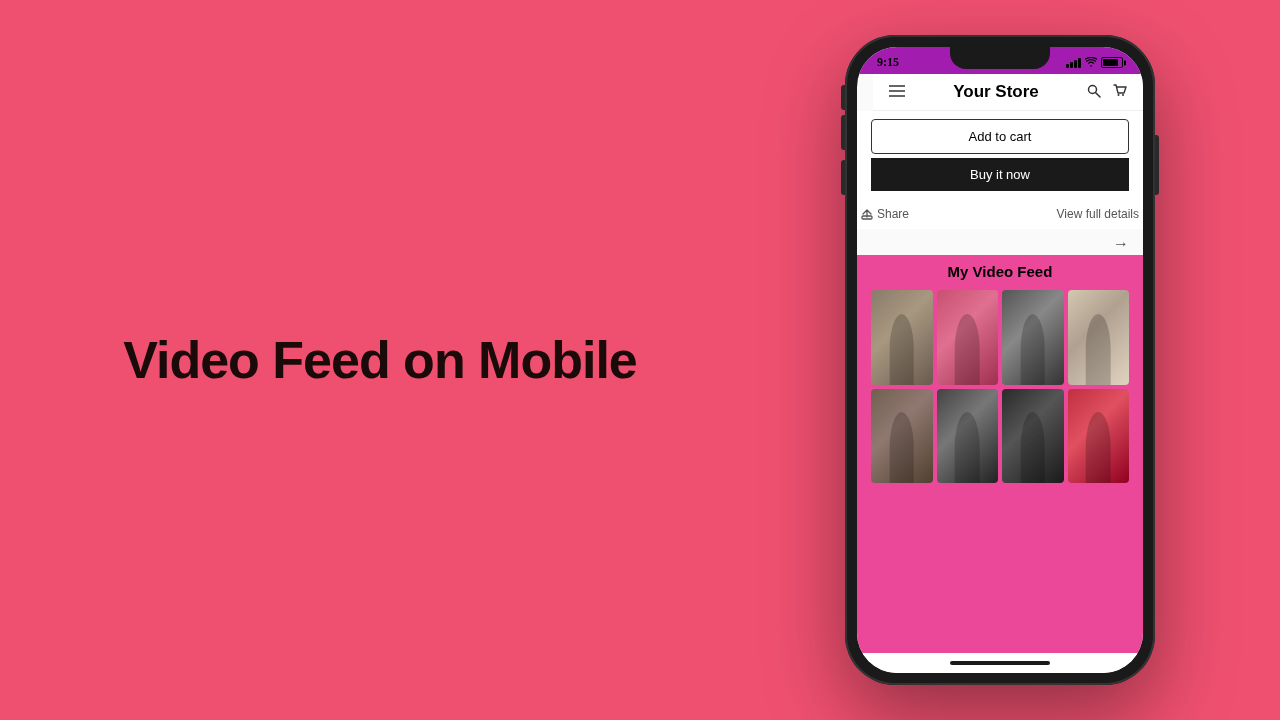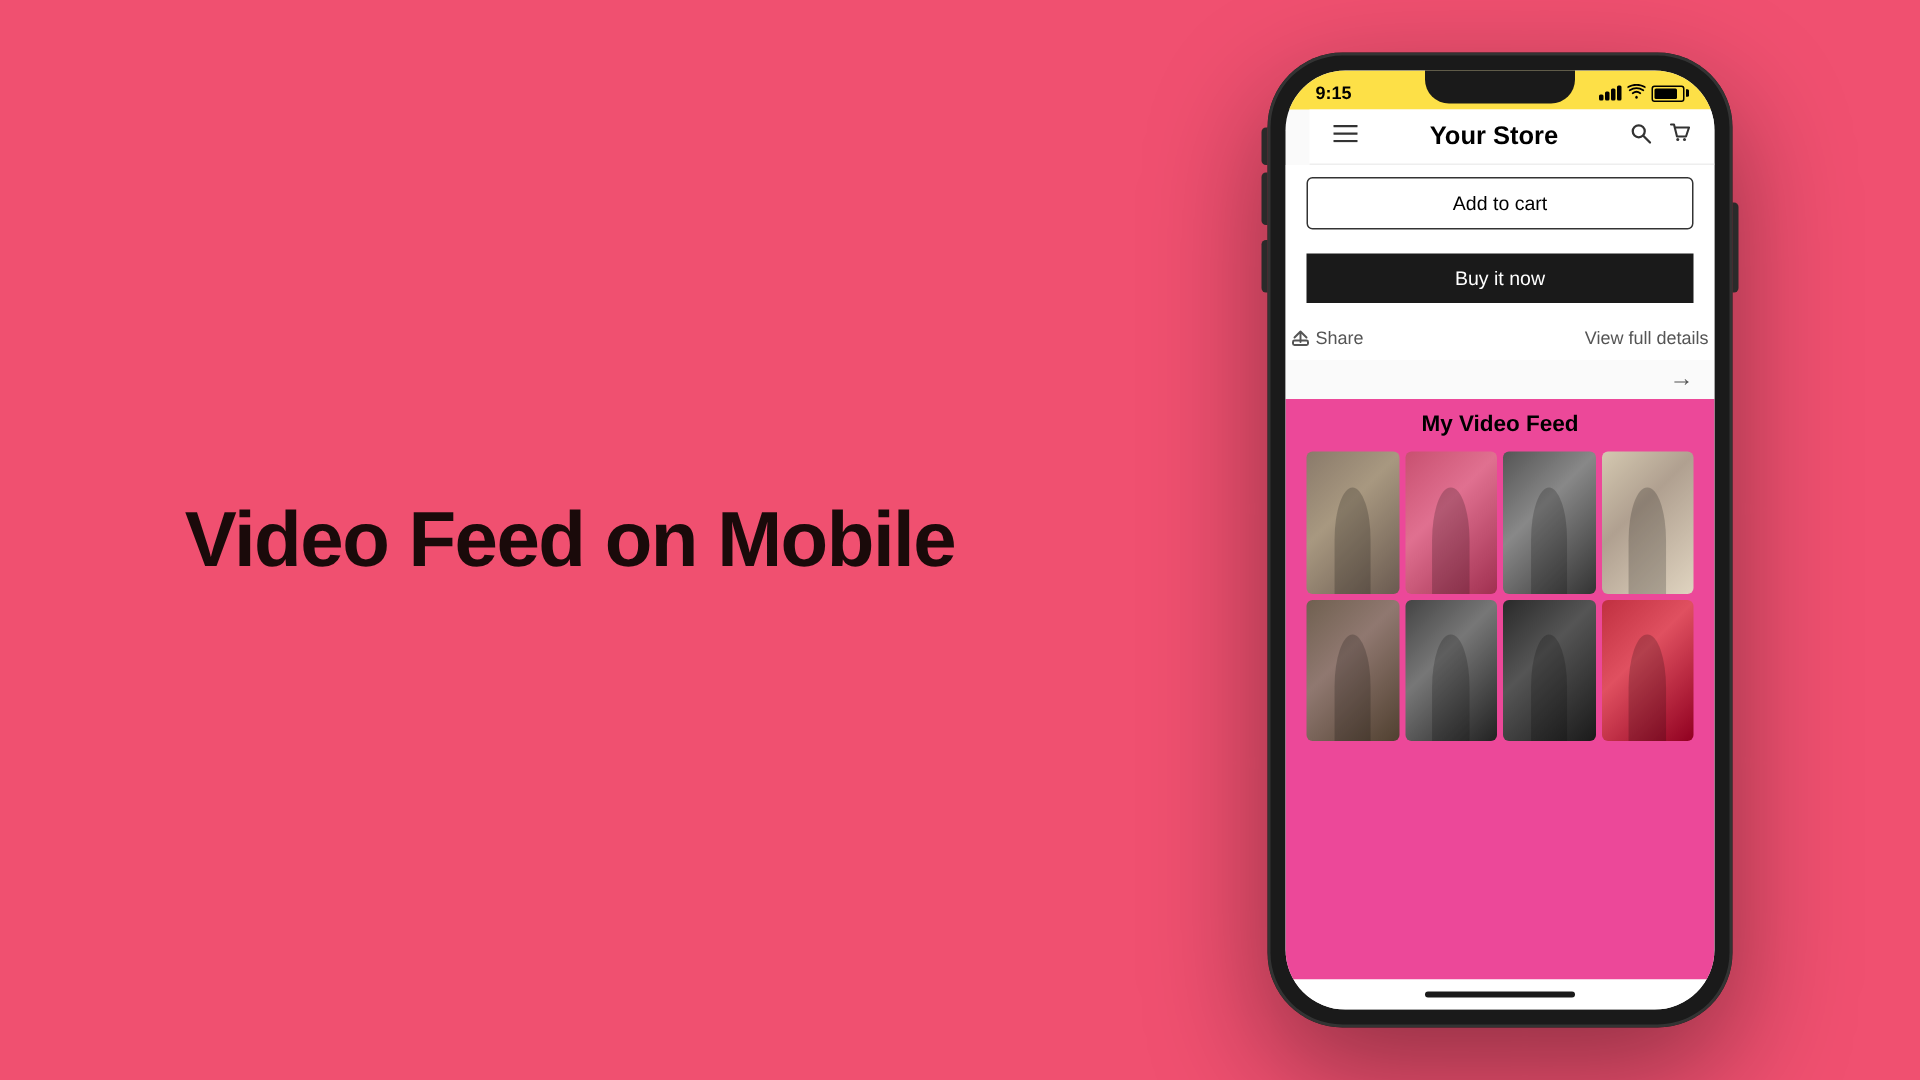--- a/index.html
+++ b/index.html
@@ -56,26 +56,27 @@
       height: 100%;
       background: #fafafa;
       border-radius: 40px;
       overflow: hidden;
       display: flex;
       flex-direction: column;
     }
 
     
     .status-bar {
-      background: #fde047;
+      background: #a21caf;
       padding: 8px 20px 4px;
       display: flex;
       align-items: center;
       justify-content: space-between;
       flex-shrink: 0;
+      font-family: Liberation Serif, serif;
     }
 
     .status-time {
       font-size: 12px;
       font-weight: 600;
       color: #000;
     }
 
     .status-icons {
       display: flex;
@@ -178,21 +179,21 @@
       color: #333;
       cursor: pointer;
     }
 
     
     .action-buttons {
       background: #fff;
       padding: 8px 14px;
       display: flex;
       flex-direction: column;
-      gap: 16px;
+      gap: 4px;
       flex-shrink: 0;
     }
 
     .btn-add-to-cart {
       width: 100%;
       padding: 9px;
       border: 1.5px solid #333;
       background: #fff;
       border-radius: 4px;
       font-size: 13px;

